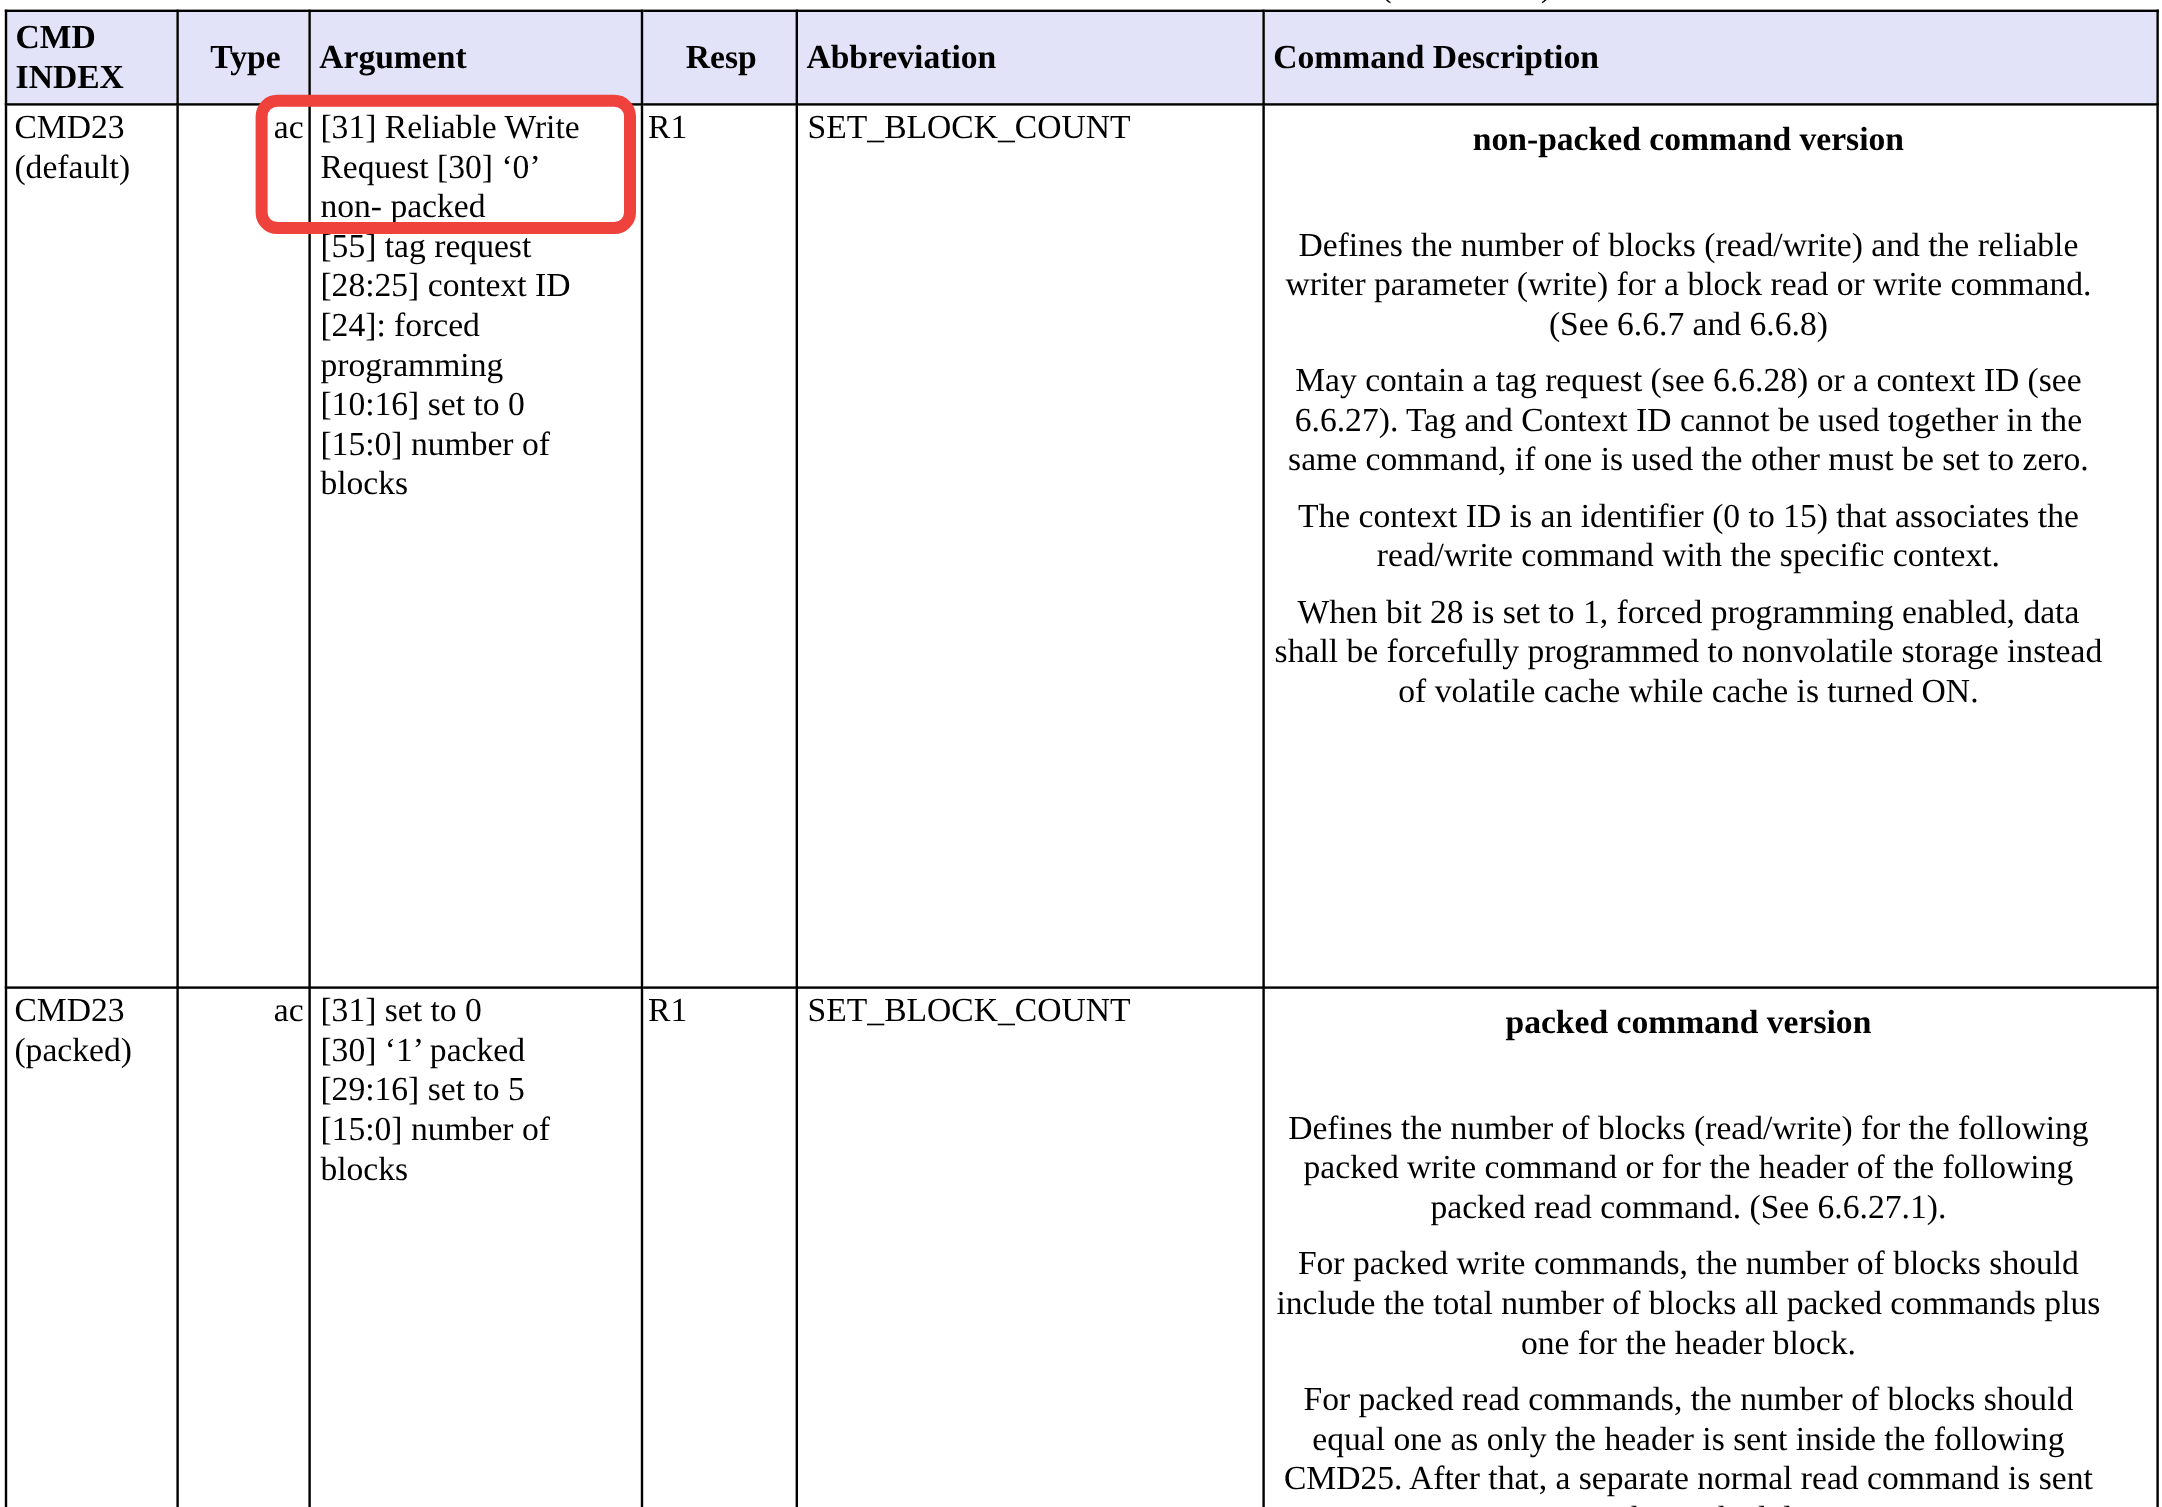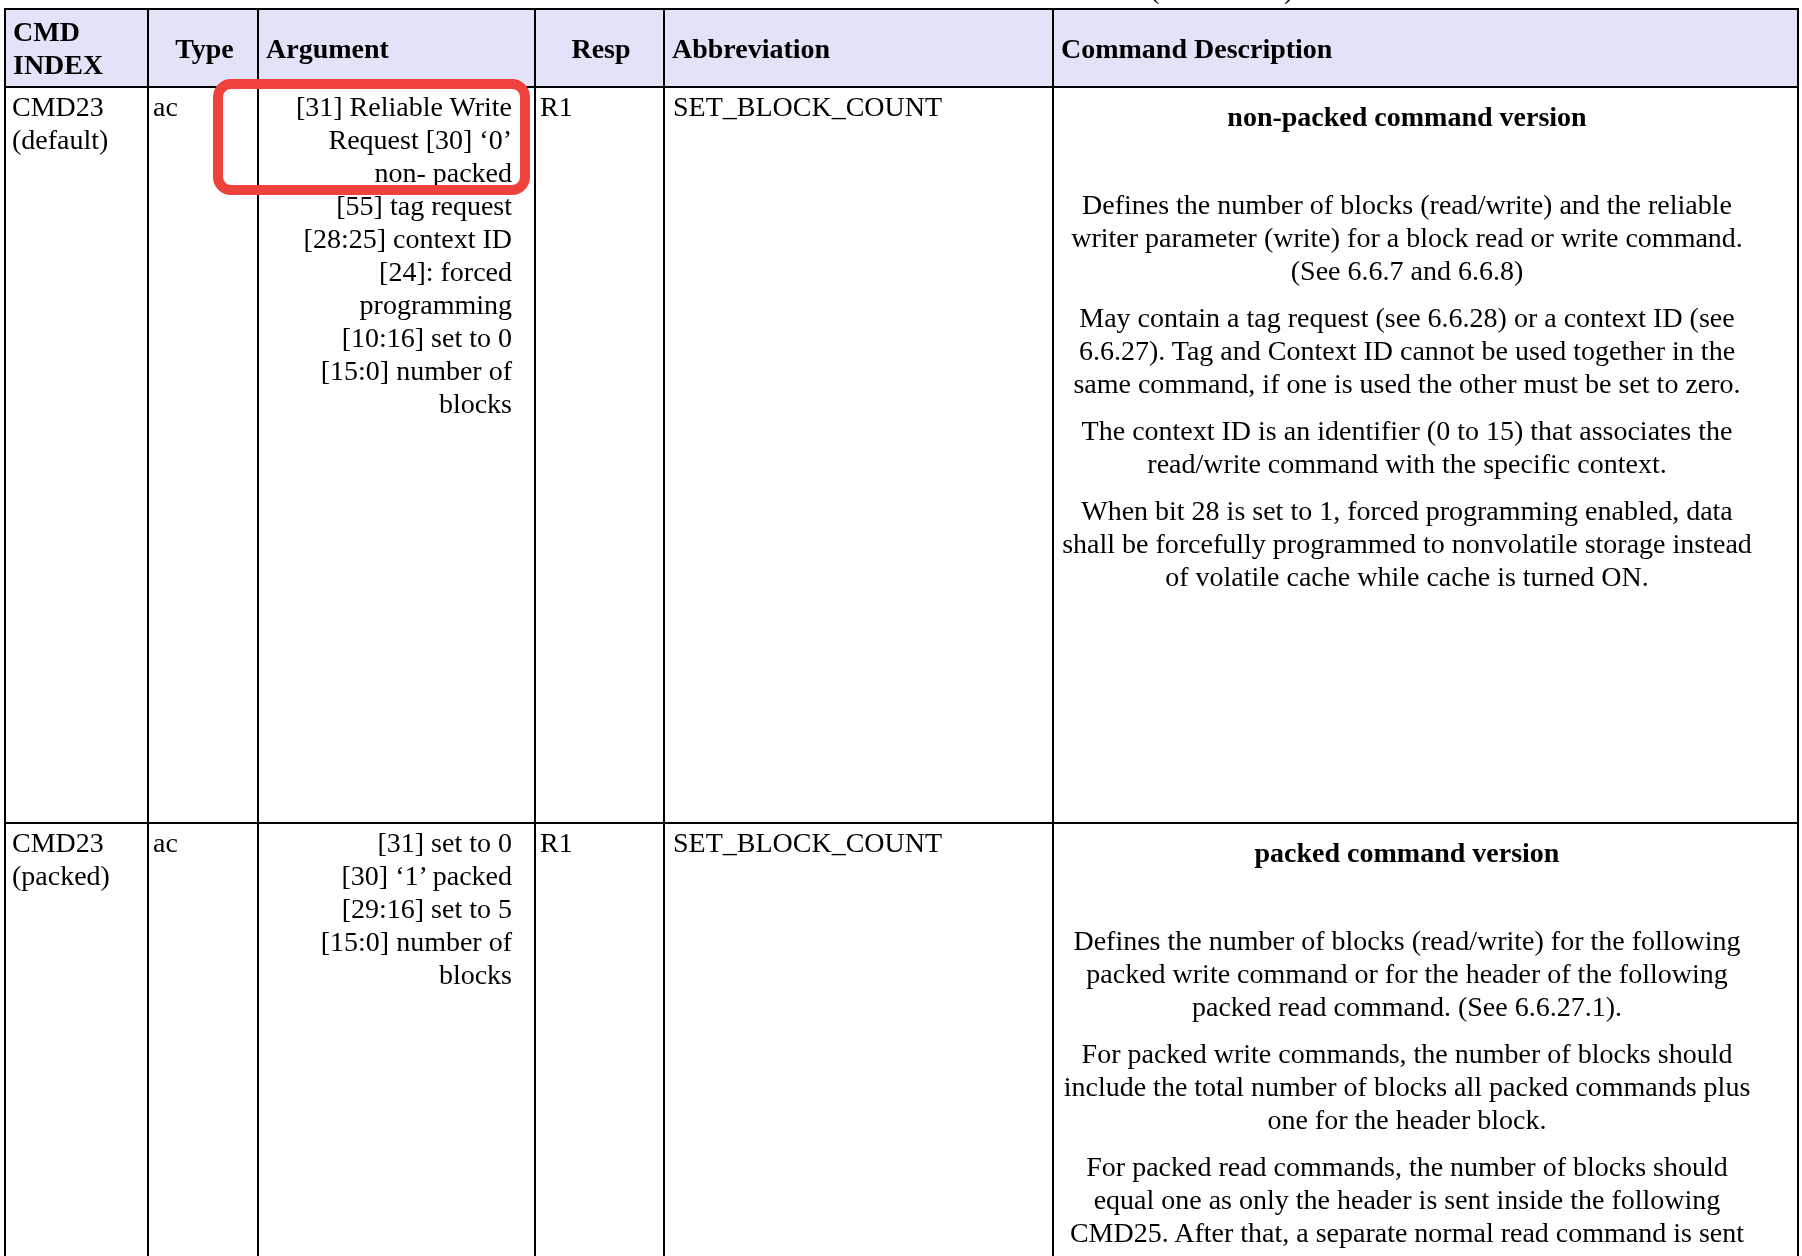--- a/index.html
+++ b/index.html
@@ -50,22 +50,22 @@
     padding: 2px 4px 2px 7px;
     height: 72px;
   }
   table.spec thead th.center { text-align: center; }
   table.spec thead th.first { padding-left: 7px; }
 
   tr.row-1 { height: 736px; }
   tr.row-2 { height: 515px; }
 
   td.cell-cmd  { padding: 2px 4px 2px 6px; }
-  td.cell-type { padding: 2px 4px; text-align: left; margin-top: 16px; }
-  td.cell-arg  { padding: 2px 22px 2px 8px; text-align: right; }
+  td.cell-type { padding: 2px 4px; text-align: right; margin-top: 16px; }
+  td.cell-arg  { padding: 2px 22px 2px 8px; }
   td.cell-resp { padding: 2px 4px; text-align: left; }
   td.cell-abbr { padding: 2px 4px 2px 8px; }
   td.cell-desc { padding: 12px 45px 2px 8px; text-align: center; }
   tr.row-3 td.cell-desc { padding-top: 2px; }
   tr.row-3 { height: 60px; }
   tr.row-3 td { border-top: 3px solid #000; }
 
   .desc-title { font-weight: bold; margin: 0 0 55px 0; }
   td.cell-desc p { margin: 0 0 14px 0; }
   td.cell-desc p:last-child { margin-bottom: 0; }

